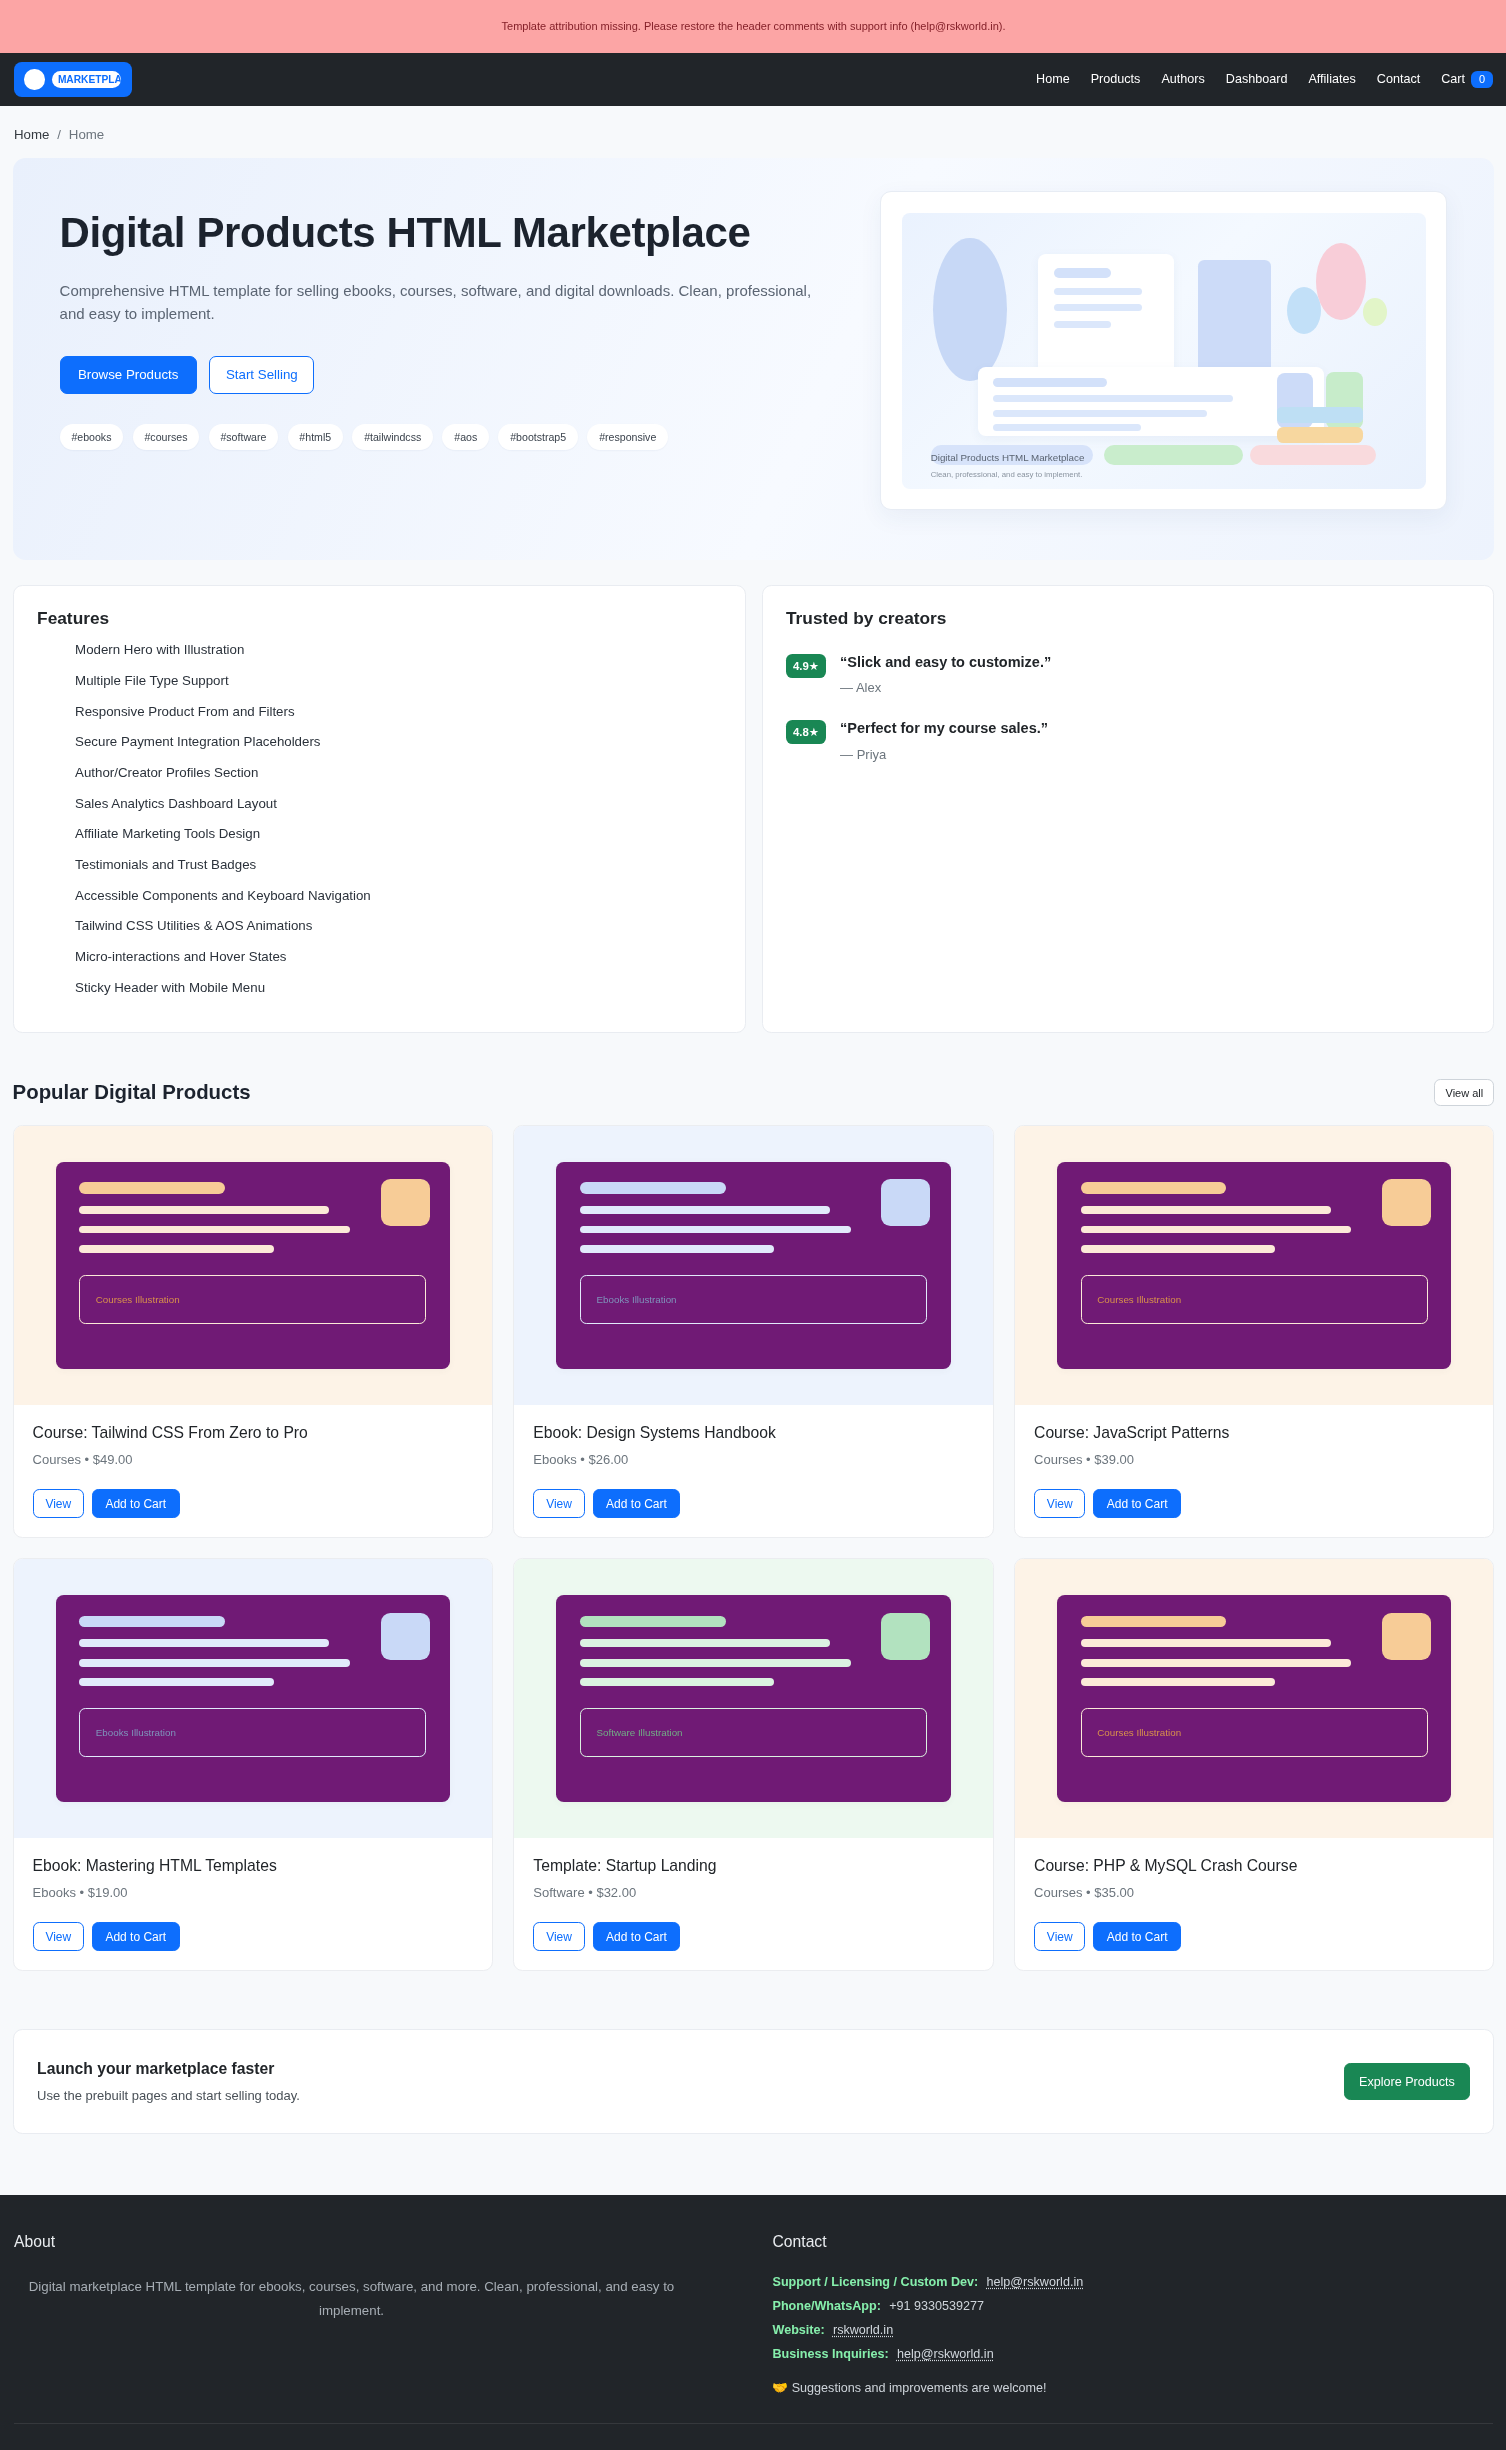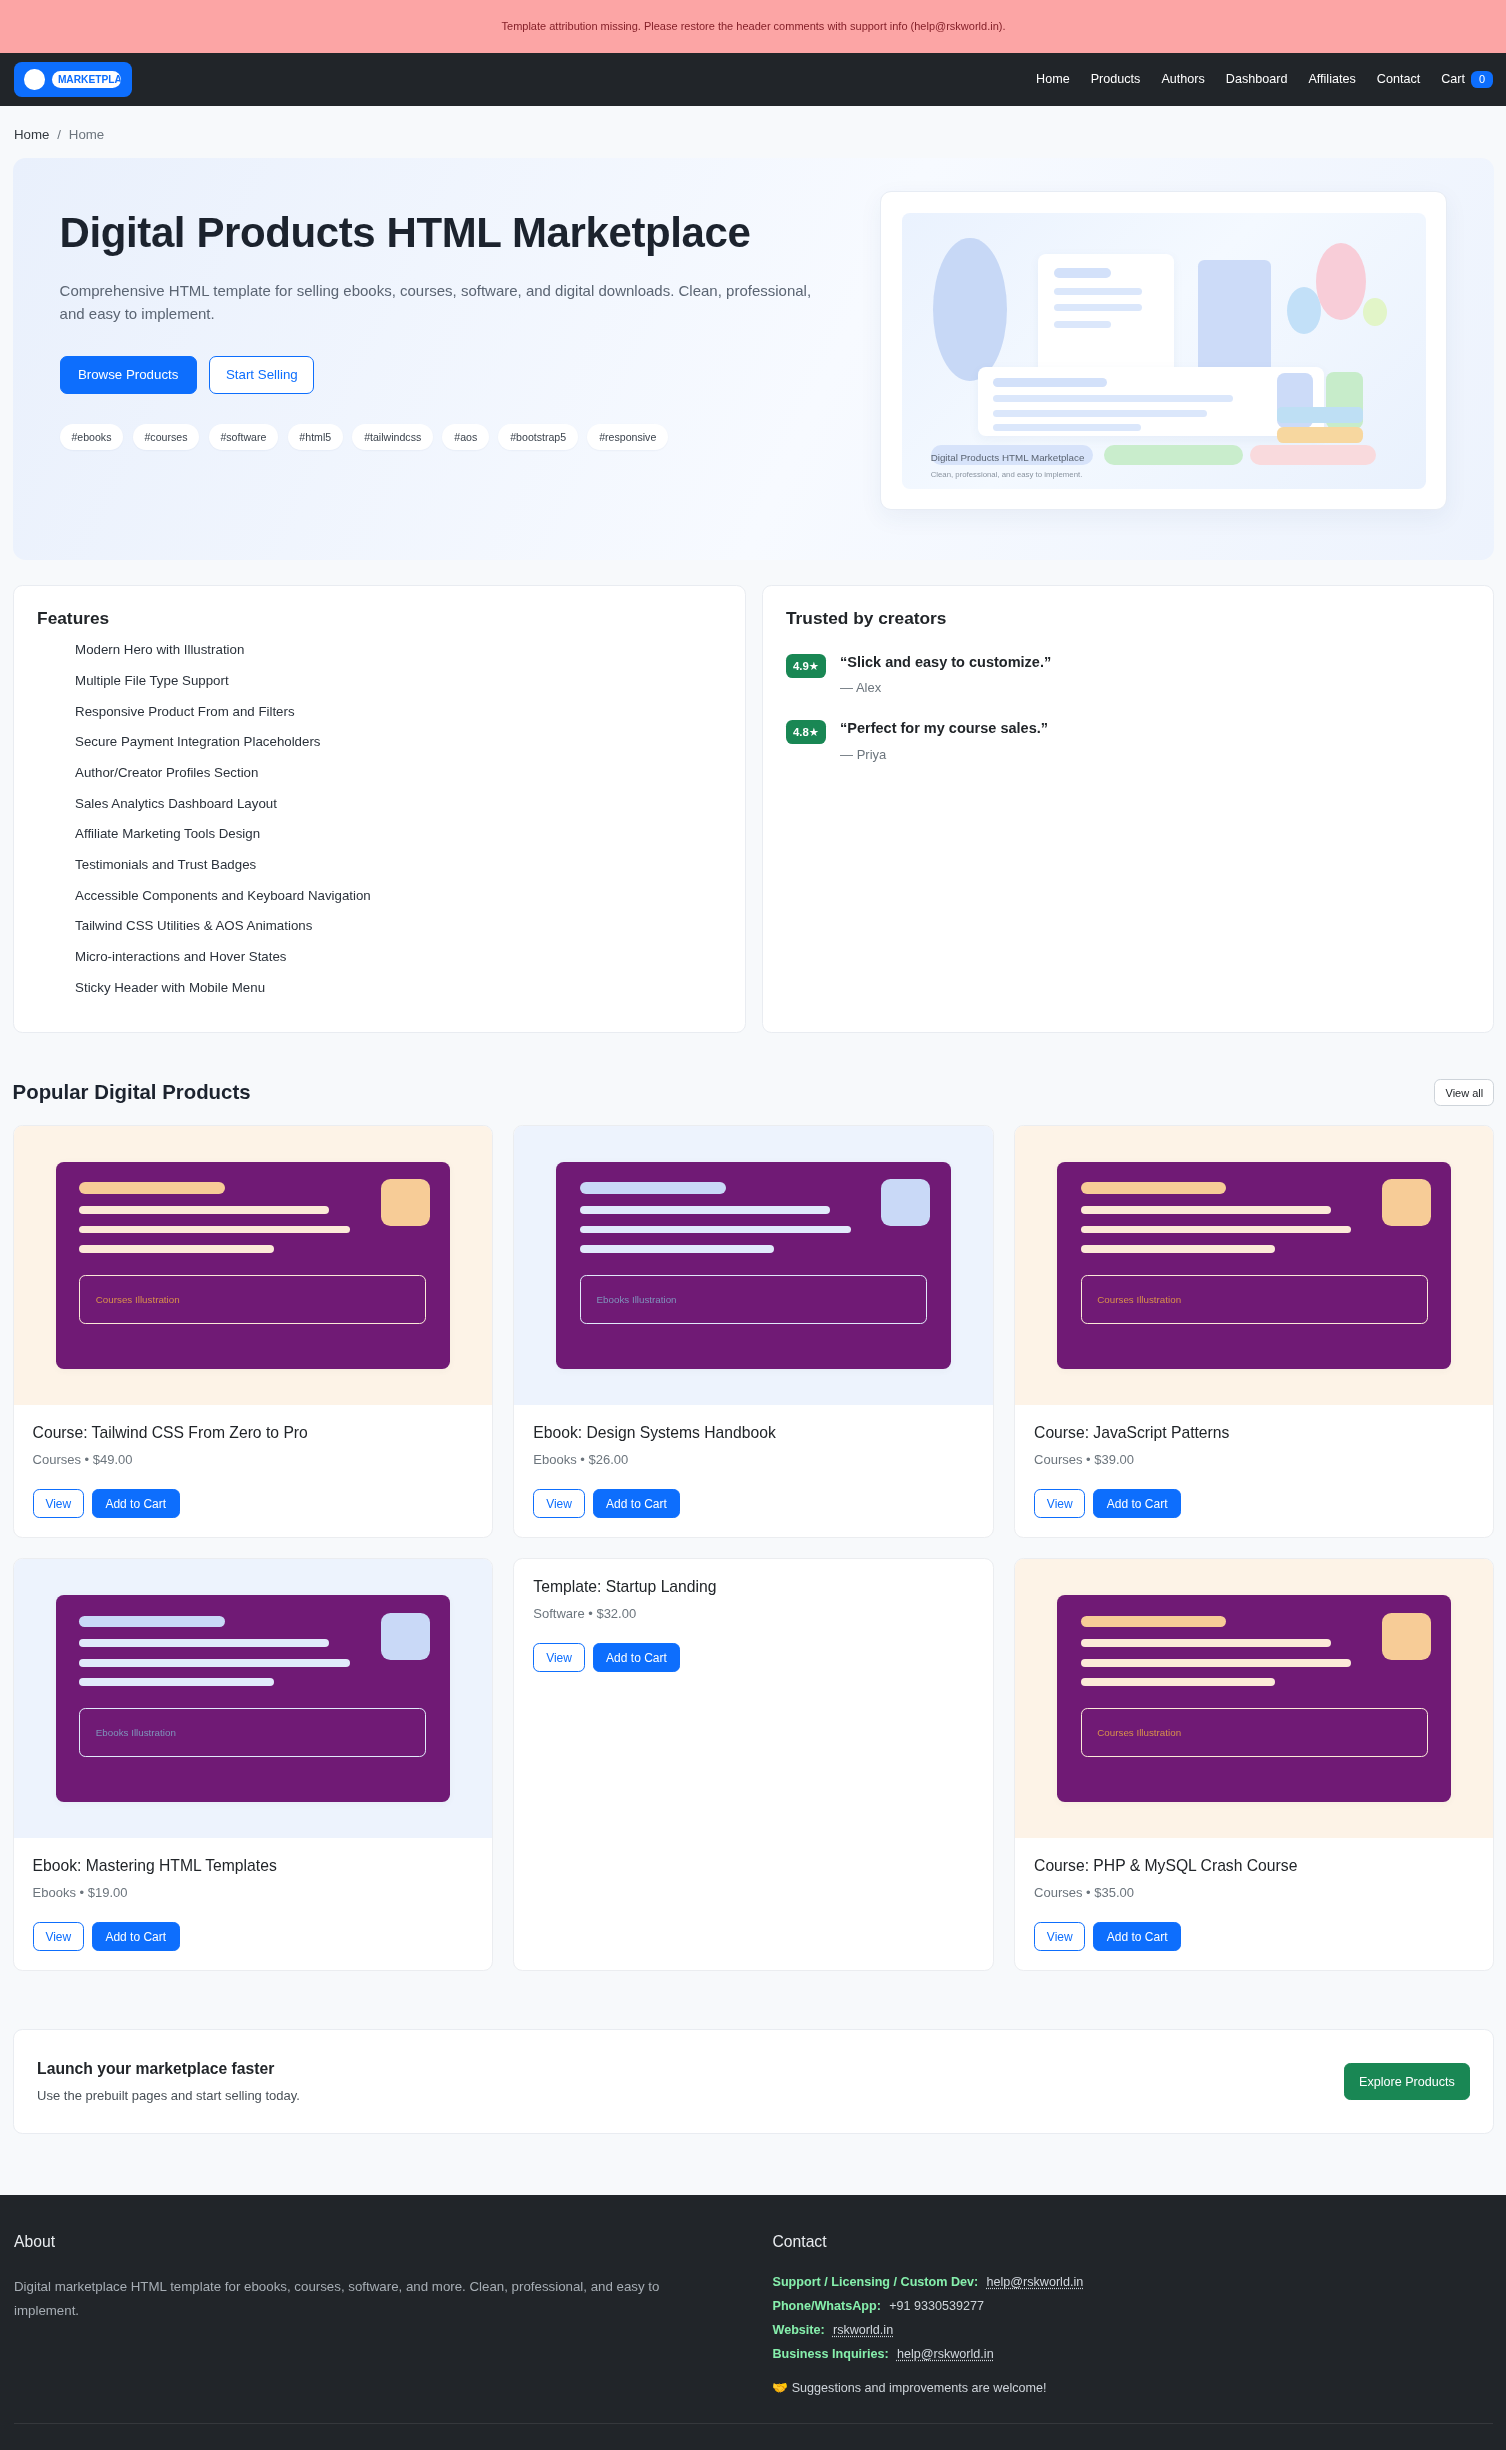--- a/index.html
+++ b/index.html
@@ -87,21 +87,21 @@
   
   .cta-card { margin:58px 12.6px 0; display:flex; justify-content:space-between; align-items:center; padding:30px 23.5px; }
   .cta-title { font-size:15.7px; font-weight:700; color:#212529; }
   .cta-sub { margin-top:10.2px; font-size:13px; color:#495057; }
   .btn-success { background:#198754; color:#fff; border:0.8px solid #198754; border-radius:6.3px; padding:10.2px 14px; font-size:12.6px; }
 
   
   .footer { background:#212529; margin-top:61px; padding:38px 14px 0; }
   .footer-cols { display:grid; grid-template-columns:1fr 1fr; gap:38px; }
   .footer-heading { color:#e9ecef; font-size:15.7px; font-weight:500; }
-  .about-text { margin-top:23.5px; font-size:13.3px; line-height:1.85; max-width:675px; color:#a6adb4; }
+  .about-text { margin-top:23.5px; font-size:13.3px; line-height:1.85; max-width:675px; color:#a6adb4;text-align:center; }
   .contact-rows { margin-top:23.5px; }
   .contact-row { margin-bottom:10.2px; font-size:12.6px; color:#ced4da; }
   .contact-label { font-weight:700; color:#86efac; margin-right:4.7px; }
   .contact-value.link { text-decoration:underline dotted; text-underline-offset:2.4px; color:#d2d8de; }
   .footer-note { margin-top:19px; font-size:12.6px; color:#ced4da; }
   .footer-bottom { margin-top:28px; border-top:0.8px solid rgba(255,255,255,.09); display:flex; justify-content:space-between; padding:20.4px 0 47px; font-size:11.8px; color:#9aa3ab; }
 </style>
 </head>
 <body>
 
@@ -348,20 +348,32 @@
         <div class="product-title">Ebook: Mastering HTML Templates</div>
         <div class="product-meta">Ebooks • $19.00</div>
         <div class="product-actions">
           <button class="btn-view">View</button>
           <button class="btn-add">Add to Cart</button>
         </div>
       </div>
     </div>
 
     <div class="product-card">
+      <div class="media software">
+        <div class="mini">
+          <div class="b b1"></div>
+          <div class="b b2"></div>
+          <div class="b b3"></div>
+          <div class="b b4"></div>
+          <div class="chip"></div>
+          <div class="ph">
+            <span>Software Illustration</span>
+          </div>
+        </div>
+      </div>
       <div class="product-body">
         <div class="product-title">Template: Startup Landing</div>
         <div class="product-meta">Software • $32.00</div>
         <div class="product-actions">
           <button class="btn-view">View</button>
           <button class="btn-add">Add to Cart</button>
         </div>
       </div>
     </div>
 

